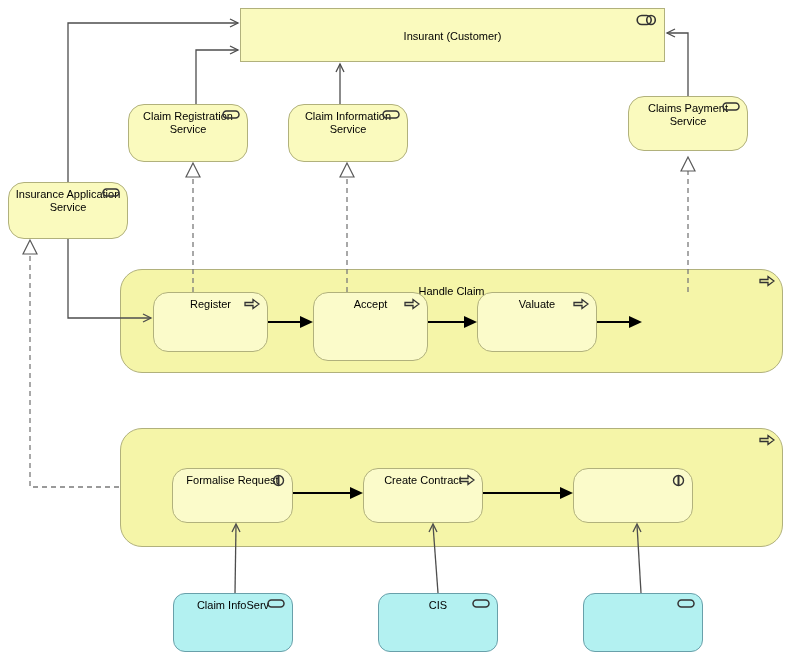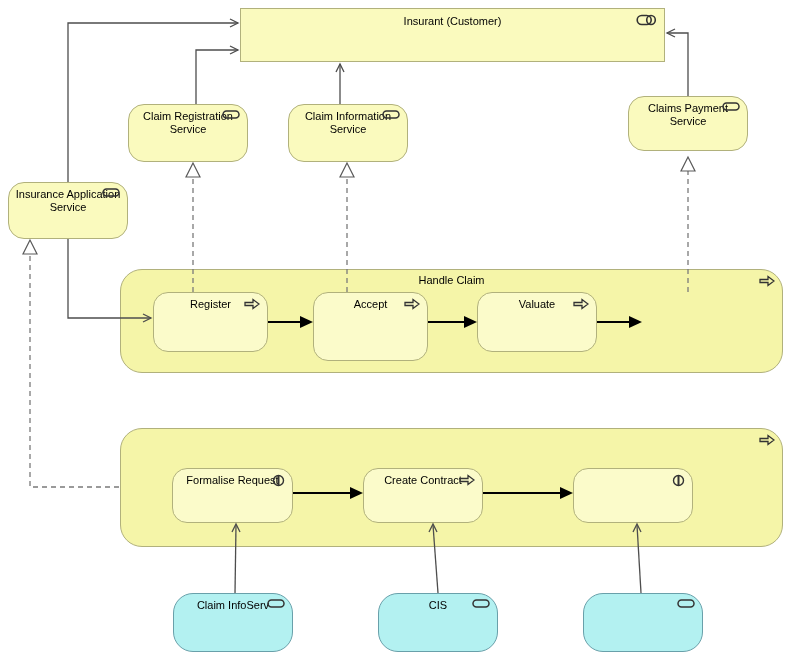--- a/index.html
+++ b/index.html
@@ -5,24 +5,24 @@
   html,body{margin:0;padding:0;background:#ffffff;}
   #canvas{position:relative;width:793px;height:660px;background:#ffffff;overflow:hidden;
           font-family:"Liberation Sans",sans-serif;}
   .node{position:absolute;box-sizing:border-box;color:#000;text-align:center;
         font-size:11px;line-height:13px;}
   .biz{background:#fafabe;border:1px solid #b1b17c;}
   .rect-box{border-radius:0;}
   .service-box{border-radius:16px;}
   .process-box{background:#fbfbca;border:1px solid #b1b17c;border-radius:15px;}
   .container-box{background:#f5f5a8;border:1px solid #b1b17c;border-radius:22px;z-index:1;}
-  .app-box{background:#b3f1f1;border:1px solid #69a0aa;border-radius:20px;}
+  .app-box{background:#b3f1f1;border:1px solid #69a0aa;border-radius:12px;}
   .child{z-index:2;}
   .node-label{display:block;padding:5px 6px 0 6px;}
-  .container-box .node-label{padding-top:4px;}
+  .container-box .node-label{padding-top:15px;}
   .corner-icon{position:absolute;top:5px;right:7px;line-height:0;z-index:3;}
   #edges{position:absolute;left:0;top:0;z-index:4;pointer-events:none;}
   .serving{stroke:#4d4d4d;stroke-width:1.3;fill:none;}
   .flow{stroke:#000;stroke-width:2;fill:none;}
   .flowhead{fill:#000;stroke:none;}
   .dashed{stroke:#7a7a7a;stroke-width:1.3;fill:none;stroke-dasharray:5 4;}
   .holtri{fill:#ffffff;stroke:#5a5a5a;stroke-width:1.2;}
 </style>
 </head>
 <body>
@@ -46,21 +46,21 @@
     </span>
   </div>
 
   <div class="node biz rect-box child" style="left:240px;top:8px;width:425px;height:54px">
     <span class="corner-icon">
       <svg width="21" height="12" viewBox="0 0 21 12">
           <rect x="1.2" y="1.5" width="14" height="9" rx="4.5" fill="none" stroke="#333" stroke-width="1.6"></rect>
           <ellipse cx="15" cy="6" rx="4.3" ry="4.5" fill="none" stroke="#333" stroke-width="1.6"></ellipse>
         </svg>
     </span>
-    <span class="node-label" style="padding-top:6px">Insurant (Customer)</span>
+    <span class="node-label" style="padding-top:21px">Insurant (Customer)</span>
   </div>
 
   <div class="node biz service-box child" style="left:128px;top:104px;width:120px;height:58px">
     <span class="corner-icon">
       <svg width="18" height="9" viewBox="0 0 18 9">
           <rect x="1" y="1" width="16" height="7" rx="3.5" fill="none" stroke="#333" stroke-width="1.5"></rect>
         </svg>
     </span>
     <span class="node-label">Claim Registration Service</span>
   </div>

